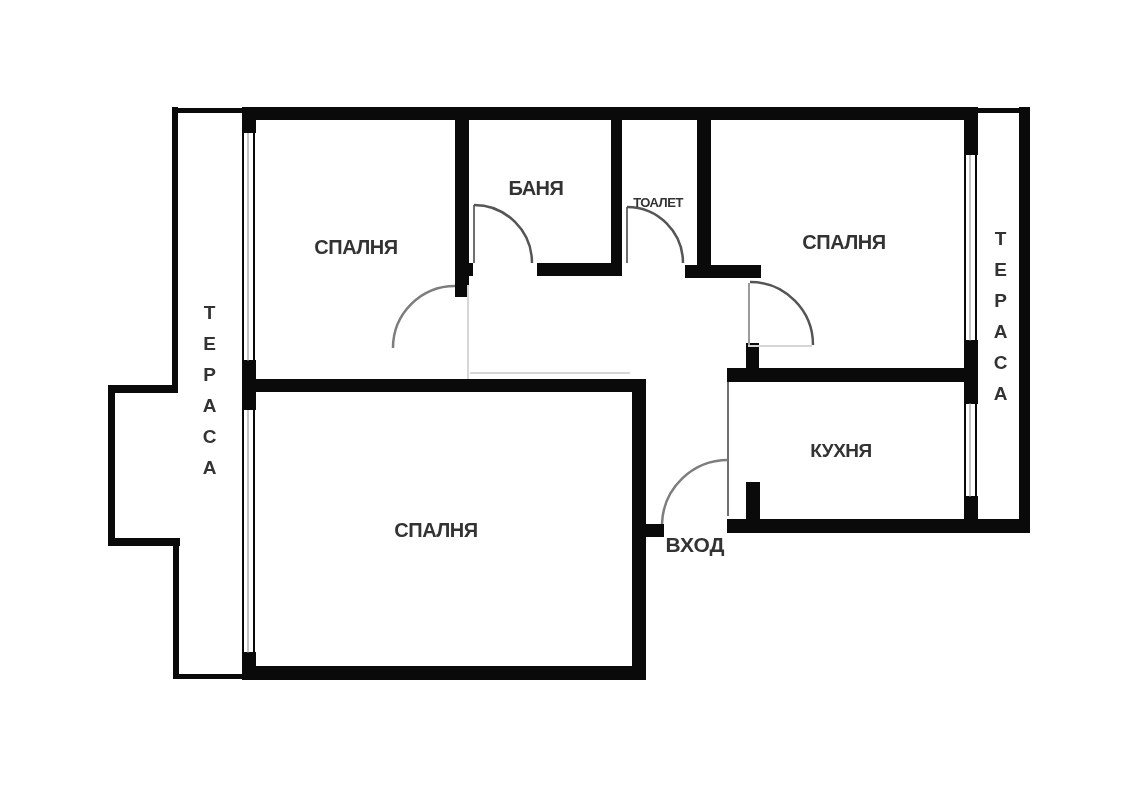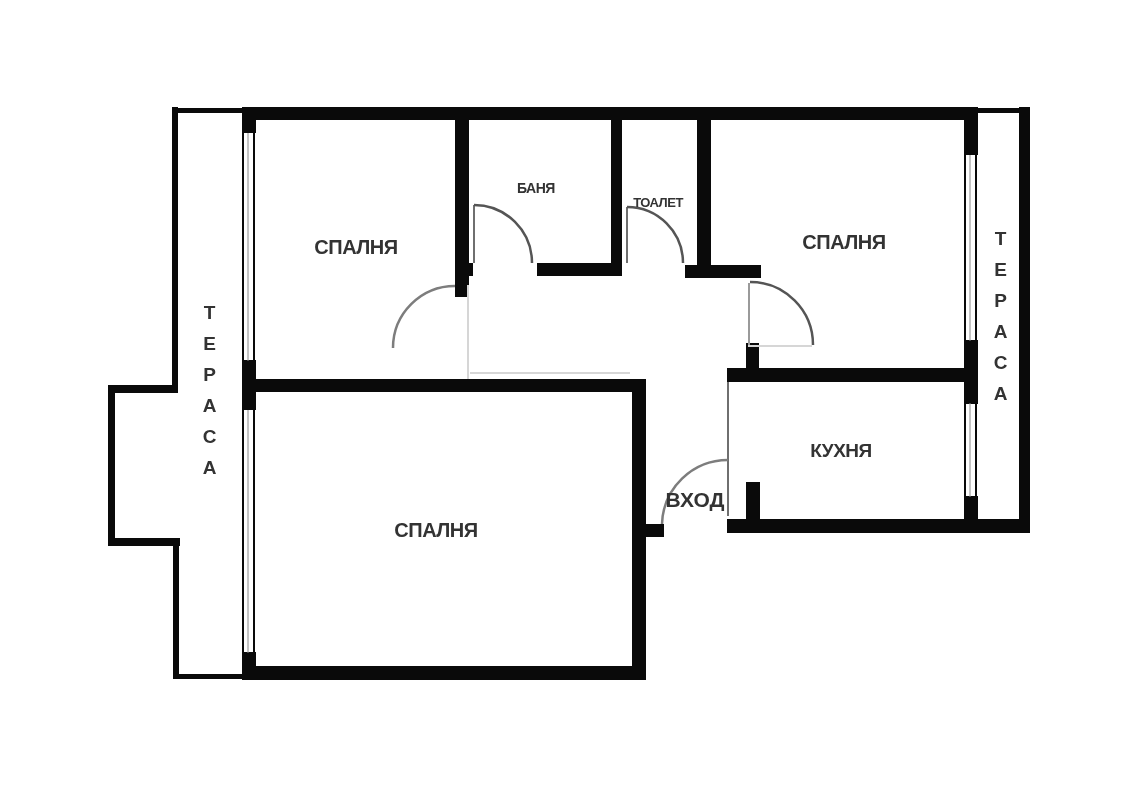--- a/index.html
+++ b/index.html
@@ -141,29 +141,29 @@
         <line class="door-leaf" x1="728" y1="382" x2="728" y2="516"></line>
       </g>
       <g>
         <path class="door-arc-faded" d="M 662 524 A 66 66 0 0 1 728 460"></path>
       </g>
     </g>
   </svg>
 
   <div class="room-label" style="left:356px; top:247px; font-size:20px;">СПАЛНЯ</div>
 
-  <div class="room-label" style="left:536px; top:188px; font-size:14px;">БАНЯ</div>
+  <div class="room-label" style="left:536px; top:188px; font-size:20px;">БАНЯ</div>
 
   <div class="room-label" style="left:658px; top:202px; font-size:13px;">ТОАЛЕТ</div>
 
   <div class="room-label" style="left:844px; top:242px; font-size:20px;">СПАЛНЯ</div>
 
   <div class="room-label" style="left:841px; top:451px; font-size:19px;">КУХНЯ</div>
 
   <div class="room-label" style="left:436px; top:530px; font-size:20px;">СПАЛНЯ</div>
 
-  <div class="room-label" style="left:695px; top:500px; font-size:21px; letter-spacing:0;">ВХОД</div>
+  <div class="room-label" style="left:695px; top:545px; font-size:21px; letter-spacing:0;">ВХОД</div>
 
   <div class="terrace-label" style="left:209px; top:395px;">ТЕРАСА</div>
 
   <div class="terrace-label" style="left:1000px; top:321px;">ТЕРАСА</div>
 
 </div>
 
 </body></html>

